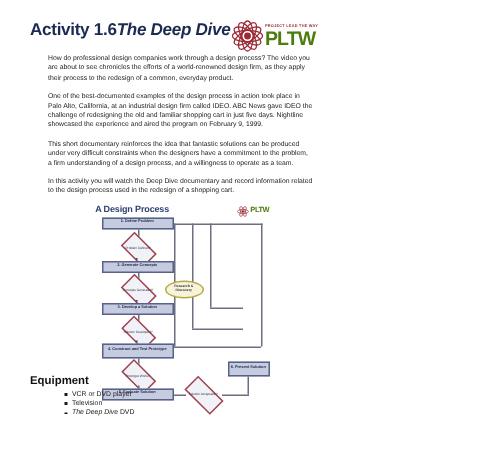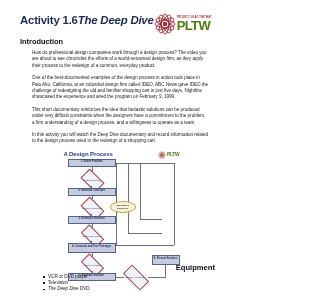--- a/index.html
+++ b/index.html
@@ -192,21 +192,20 @@
 
   
   .equipment-block {
     margin-top: 4px;
   }
   .equip-heading {
     font-size: 7.6px;
     font-weight: bold;
     color: #111111;
     margin: 0 0 2px 0;
-    text-align: right;
   }
   ul.equip-list {
     list-style: none;
     margin: 0;
     padding: 0 0 0 28px;
   }
   ul.equip-list li {
     position: relative;
     font-size: 4.6px;
     line-height: 6.2px;
@@ -243,21 +242,20 @@
         </g>
         <circle cx="22" cy="22" r="4.6" fill="#9c2a35"></circle>
       </svg>
       <span class="logo-text">
         <span class="logo-tag">PROJECT LEAD THE WAY</span>
         <span class="logo-word">PLTW</span>
       </span>
     </div>
   </div>
 
-  <div class="section-heading">Introduction</div>
 
   <div class="body-copy">
     <p class="para">How do professional design companies work through a design process? The video you are about to see chronicles the efforts of a world-renowned design firm, as they apply their process to the redesign of a common, everyday product.</p>
     <p class="para">One of the best-documented examples of the design process in action took place in Palo Alto, California, at an industrial design firm called IDEO. ABC News gave IDEO the challenge of redesigning the old and familiar shopping cart in just five days. Nightline showcased the experience and aired the program on February 9, 1999.</p>
     <p class="para">This short documentary reinforces the idea that fantastic solutions can be produced under very difficult constraints when the designers have a commitment to the problem, a firm understanding of a design process, and a willingness to operate as a team.</p>
     <p class="para">In this activity you will watch the Deep Dive documentary and record information related to the design process used in the redesign of a shopping cart.</p>
   </div>
 
   <div class="figure">
     <div class="flow">

